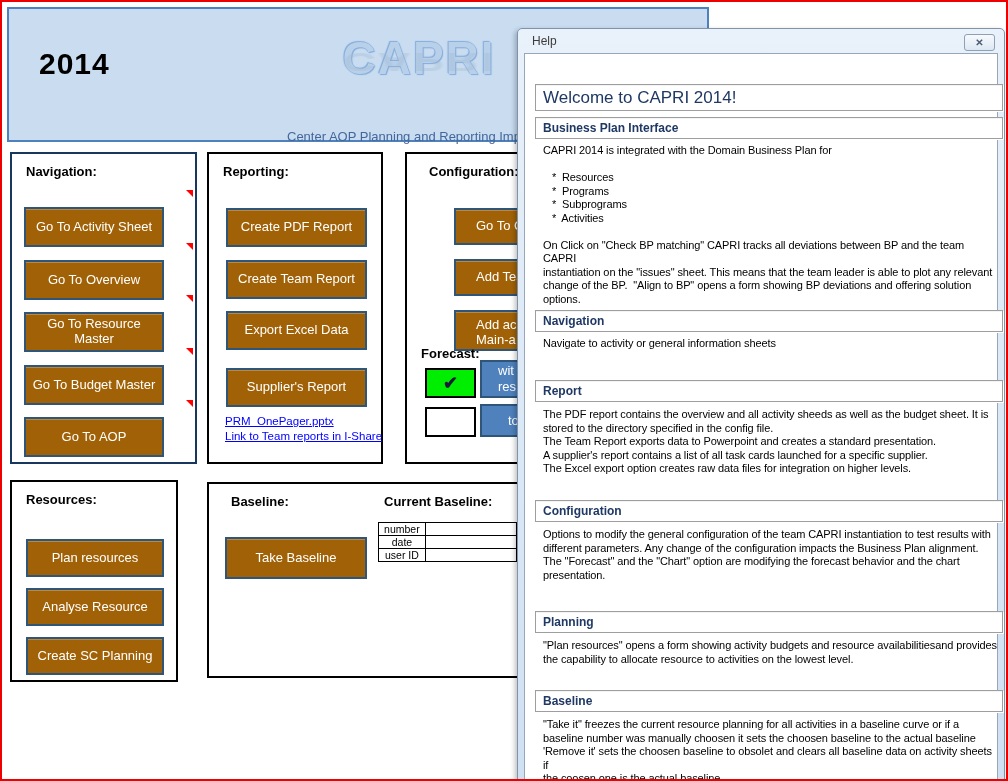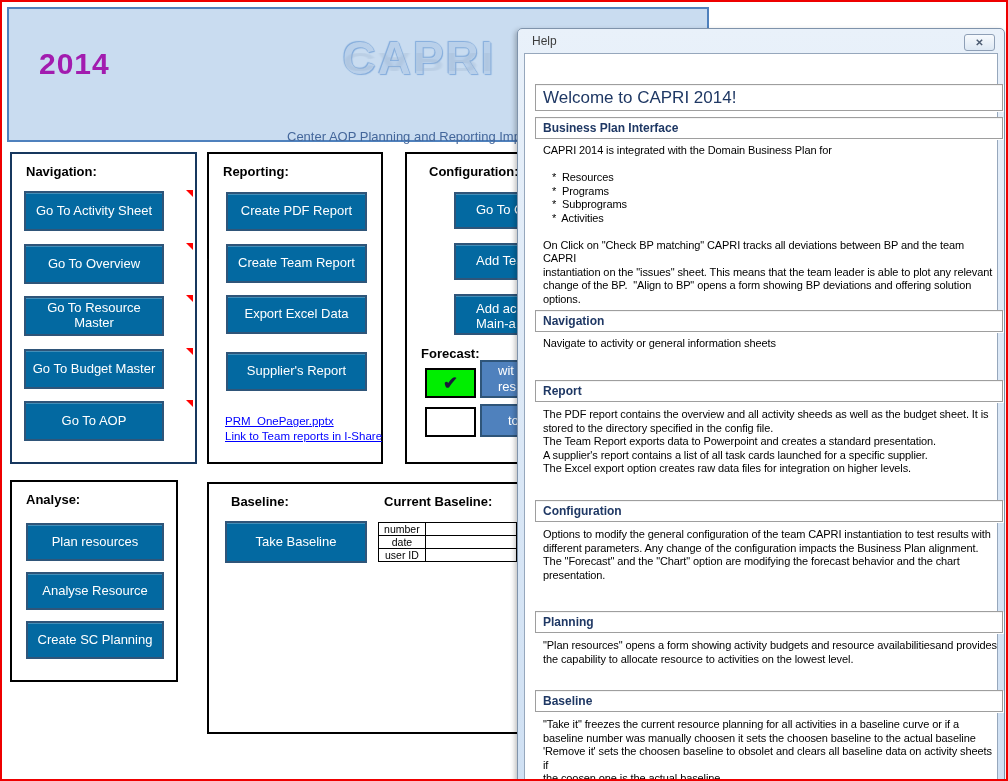--- a/index.html
+++ b/index.html
@@ -4,42 +4,42 @@
 <style>
   * { margin:0; padding:0; box-sizing:border-box; }
   html,body { width:1008px; height:781px; }
   body { font-family:"Liberation Sans", sans-serif; background:#fff; position:relative; }
   .screen { position:absolute; left:0; top:0; width:1008px; height:781px;
             border:2px solid #ee0000; background:#fff; overflow:hidden; }
 
   
   .header { position:absolute; left:5px; top:5px; width:702px; height:135px;
             background:#c9dcf0; border:2px solid #4f81bd; }
-  .year { position:absolute; left:30px; top:38px; font-size:30px; font-weight:bold; color:#a21caf; letter-spacing:1px; }
+  .year { position:absolute; left:30px; top:38px; font-size:30px; font-weight:bold; color:#000000; letter-spacing:1px; }
   .logo-wrap { position:absolute; left:310px; top:22px; width:200px; text-align:center; }
   .logo { font-size:46px; font-weight:bold; color:#b9d0ea; letter-spacing:2px;
           text-shadow:0 0 1px #6d9ad0, 1px 1px 1px #86aedd, -1px -1px 1px #86aedd; }
   .logo-reflection { font-size:46px; font-weight:bold; color:#9db4cf; letter-spacing:2px;
           transform:scaleY(-0.55); transform-origin:top; opacity:.30; margin-top:-8px;
           filter:blur(1px); }
   .subtitle { position:absolute; left:278px; top:120px; font-size:13px; color:#44679b; white-space:nowrap; }
 
   
   .panel { position:absolute; background:#fff; }
   .panel-label { position:absolute; left:14px; top:10px; font-size:13px; font-weight:bold; color:#000; }
   #nav-panel   { left:8px;   top:150px; width:187px; height:312px; border:2px solid #17375e; }
   #rep-panel   { left:205px; top:150px; width:176px; height:312px; border:2px solid #000; }
   #cfg-panel   { left:403px; top:150px; width:260px; height:312px; border:2px solid #000; }
   #plan-panel  { left:8px;   top:478px; width:168px; height:202px; border:2px solid #000; }
-  #base-panel  { left:205px; top:480px; width:312px; height:252px; border:2px solid #000; }
-
-  .xlbtn { position:absolute; display:block; background:#0369a1; color:#fff;
+  #base-panel  { left:205px; top:480px; width:312px; height:196px; border:2px solid #000; }
+
+  .xlbtn { position:absolute; display:block; background:#a16207; color:#fff;
            border:2px solid #2f5579; font-family:"Liberation Sans",sans-serif;
            font-size:13px; text-align:center; cursor:pointer;
-           box-shadow:inset 0 1px 0 rgba(255,255,255,.25); line-height:1.15; }
+           box-shadow:inset 0 1px 0 rgba(255,255,255,.25); line-height:1.15;margin-top:16px; }
   #nav-panel .xlbtn { left:12px; width:140px; height:40px; }
   #rep-panel .xlbtn { left:17px; width:141px; height:39px; }
   #plan-panel .xlbtn { left:14px; width:138px; height:38px; }
 
   .marker { position:absolute; right:2px; width:0; height:0;
             border-top:7px solid #ff0000; border-left:7px solid transparent; }
 
   .link { position:absolute; left:16px; font-size:11.5px; color:#0000ff; text-decoration:underline; white-space:nowrap; cursor:pointer; }
 
   
@@ -134,21 +134,21 @@
 Main-a</button>
     <div class="forecast-label">Forecast:</div>
     <div class="chk-box chk-on" style="top:214px">✔</div>
     <button class="cfg-side-btn" style="top:206px;height:38px;padding-left:16px">wit
 res</button>
     <div class="chk-box" style="top:253px"></div>
     <button class="cfg-side-btn" style="top:250px;height:33px;padding-left:26px;line-height:28px">to</button>
   </div>
 
   <div class="panel" id="plan-panel">
-    <div class="panel-label">Analyse:</div>
+    <div class="panel-label">Resources:</div>
     <button class="xlbtn" style="top:41px">Plan resources</button>
     <button class="xlbtn" style="top:90px">Analyse Resource</button>
     <button class="xlbtn" style="top:139px">Create SC Planning</button>
   </div>
 
   <div class="panel" id="base-panel">
     <div class="panel-label">Baseline:</div>
     <div class="current-label">Current Baseline:</div>
     <button class="xlbtn take-btn">Take Baseline</button>
     <table class="base-table">

